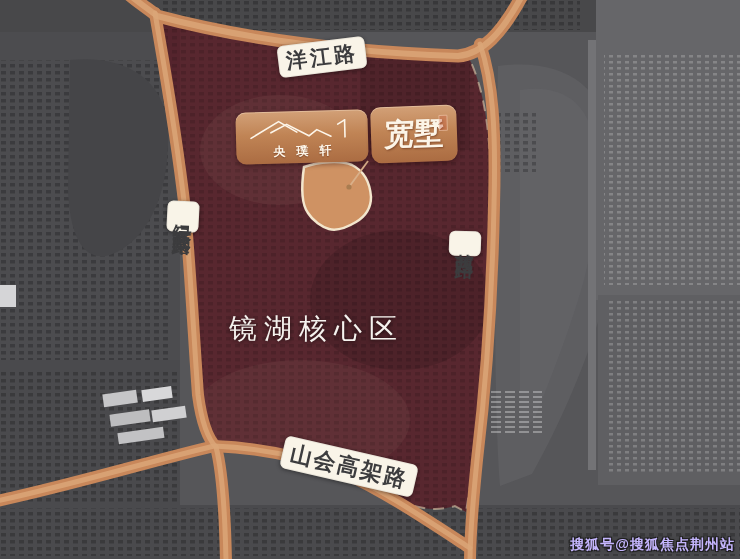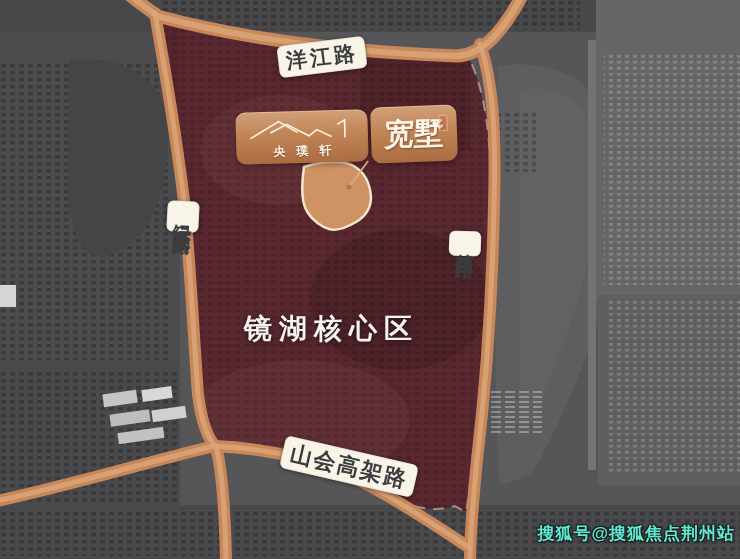--- a/index.html
+++ b/index.html
@@ -24,22 +24,22 @@
     writing-mode:vertical-rl;
     text-orientation:upright;
     padding:8px 5px;
     letter-spacing:3px;
   }
   #label-top-road{left:278px;top:41px;font-size:21px;letter-spacing:3px;transform:rotate(-7deg);}
   #label-left-road{left:167px;top:201px;font-size:19px;transform:rotate(3deg);}
   #label-right-road{left:449px;top:231px;font-size:19px;transform:rotate(2deg);}
   #label-bottom-road{left:281px;top:450px;font-size:22px;letter-spacing:2px;transform:rotate(13deg);}
   .area-title{
-    position:absolute;left:244px;top:310px;
-    color:#f5f2ee;font-size:28px;font-weight:bold;letter-spacing:7px;
+    position:absolute;left:229px;top:310px;
+    color:#f5f2ee;font-size:28px;font-weight:normal;letter-spacing:7px;
     text-shadow:0 1px 4px rgba(0,0,0,.6);
     white-space:nowrap;
   }
   .banner{
     position:absolute;
     border-radius:10px;
     background:linear-gradient(180deg,#d2a077 0%,#c08455 45%,#ab6c42 100%);
     box-shadow:0 2px 5px rgba(40,10,10,.45), inset 0 1px 0 rgba(255,240,220,.35);
     display:flex;flex-direction:column;align-items:center;justify-content:center;
   }
@@ -57,22 +57,22 @@
     transform:skewX(-4deg);
     line-height:1;
   }
   #banner-product .seal-mark{
     position:absolute;right:9px;top:10px;width:7px;height:14px;
     border:1px solid rgba(255,235,210,.45);
     background:rgba(200,90,60,.35);
     border-radius:1px;
   }
   .watermark{
-    position:absolute;right:5px;bottom:14px;
-    color:#5eead4;font-size:17px;font-weight:bold;letter-spacing:1px;
+    position:absolute;right:5px;bottom:5px;
+    color:#c4b5fd;font-size:14px;font-weight:bold;letter-spacing:1px;
     text-shadow:-1px -1px 0 #1e1e1e,1px -1px 0 #1e1e1e,-1px 1px 0 #1e1e1e,1px 1px 0 #1e1e1e,0 0 4px rgba(0,0,0,.6);
     white-space:nowrap;
   }
 </style>
 </head>
 <body>
 
 <div class="stage">
 
   <svg class="mapbg" width="740" height="559" viewBox="0 0 740 559" aria-hidden="true">

